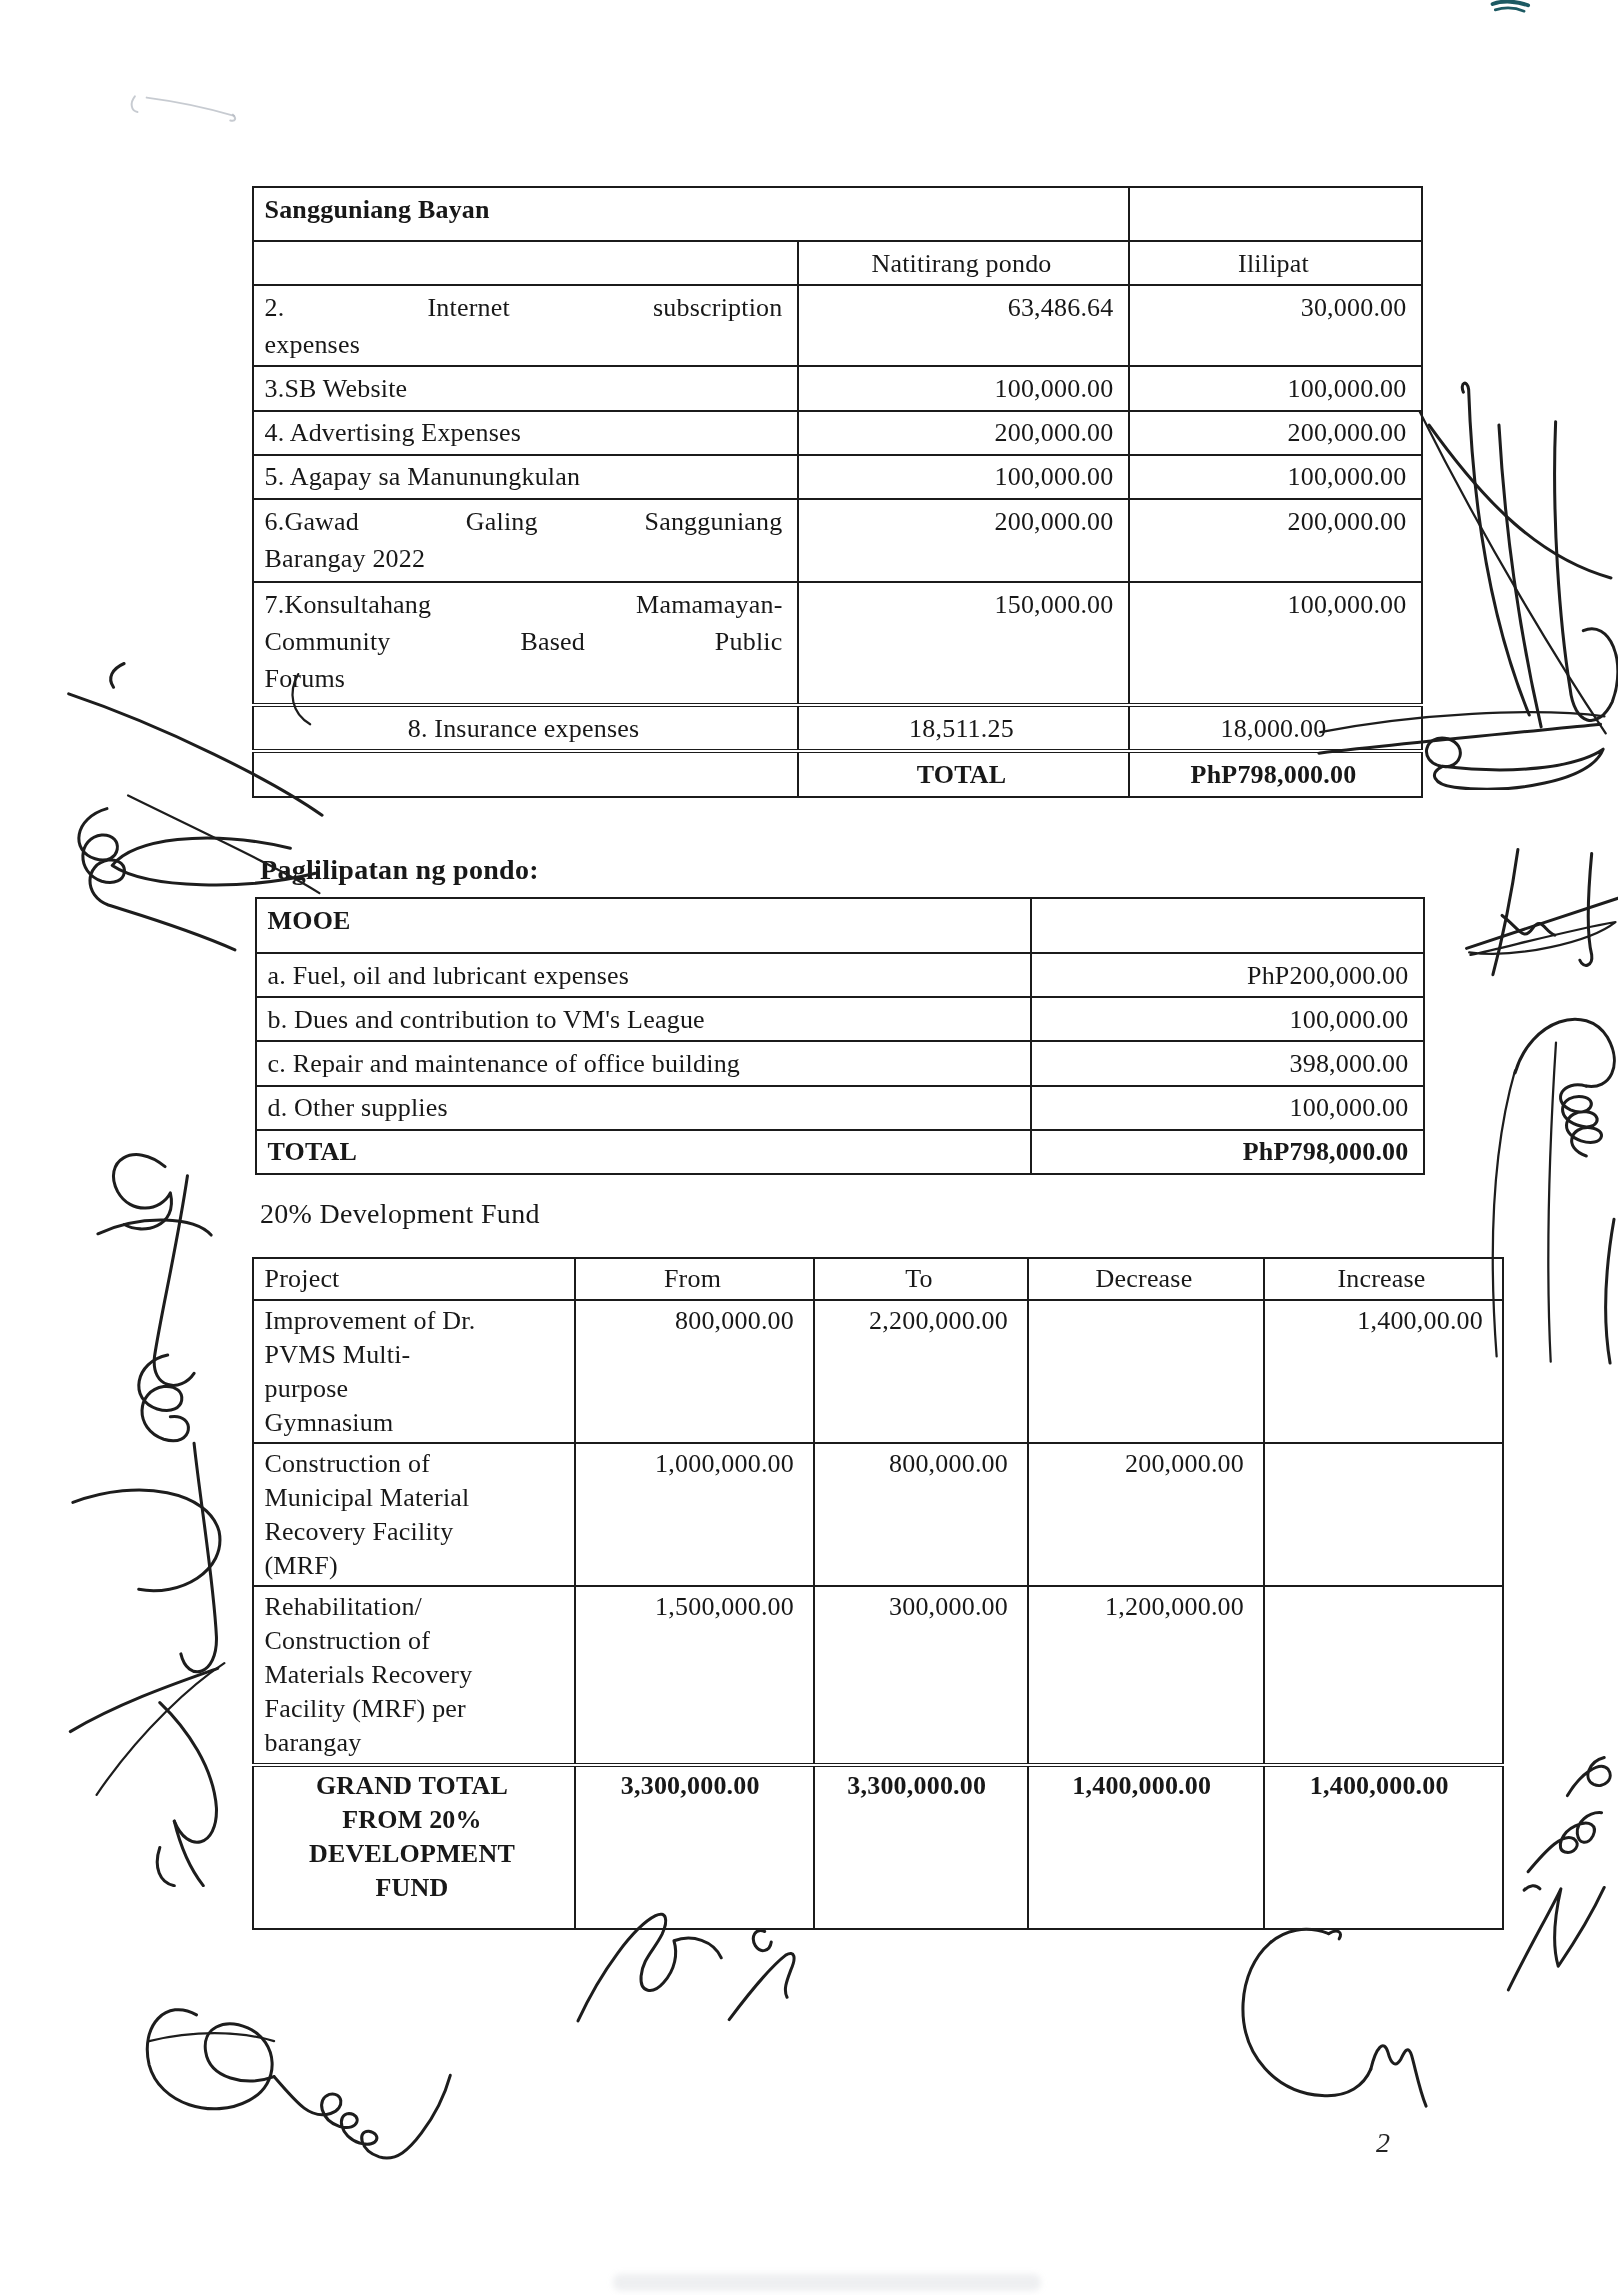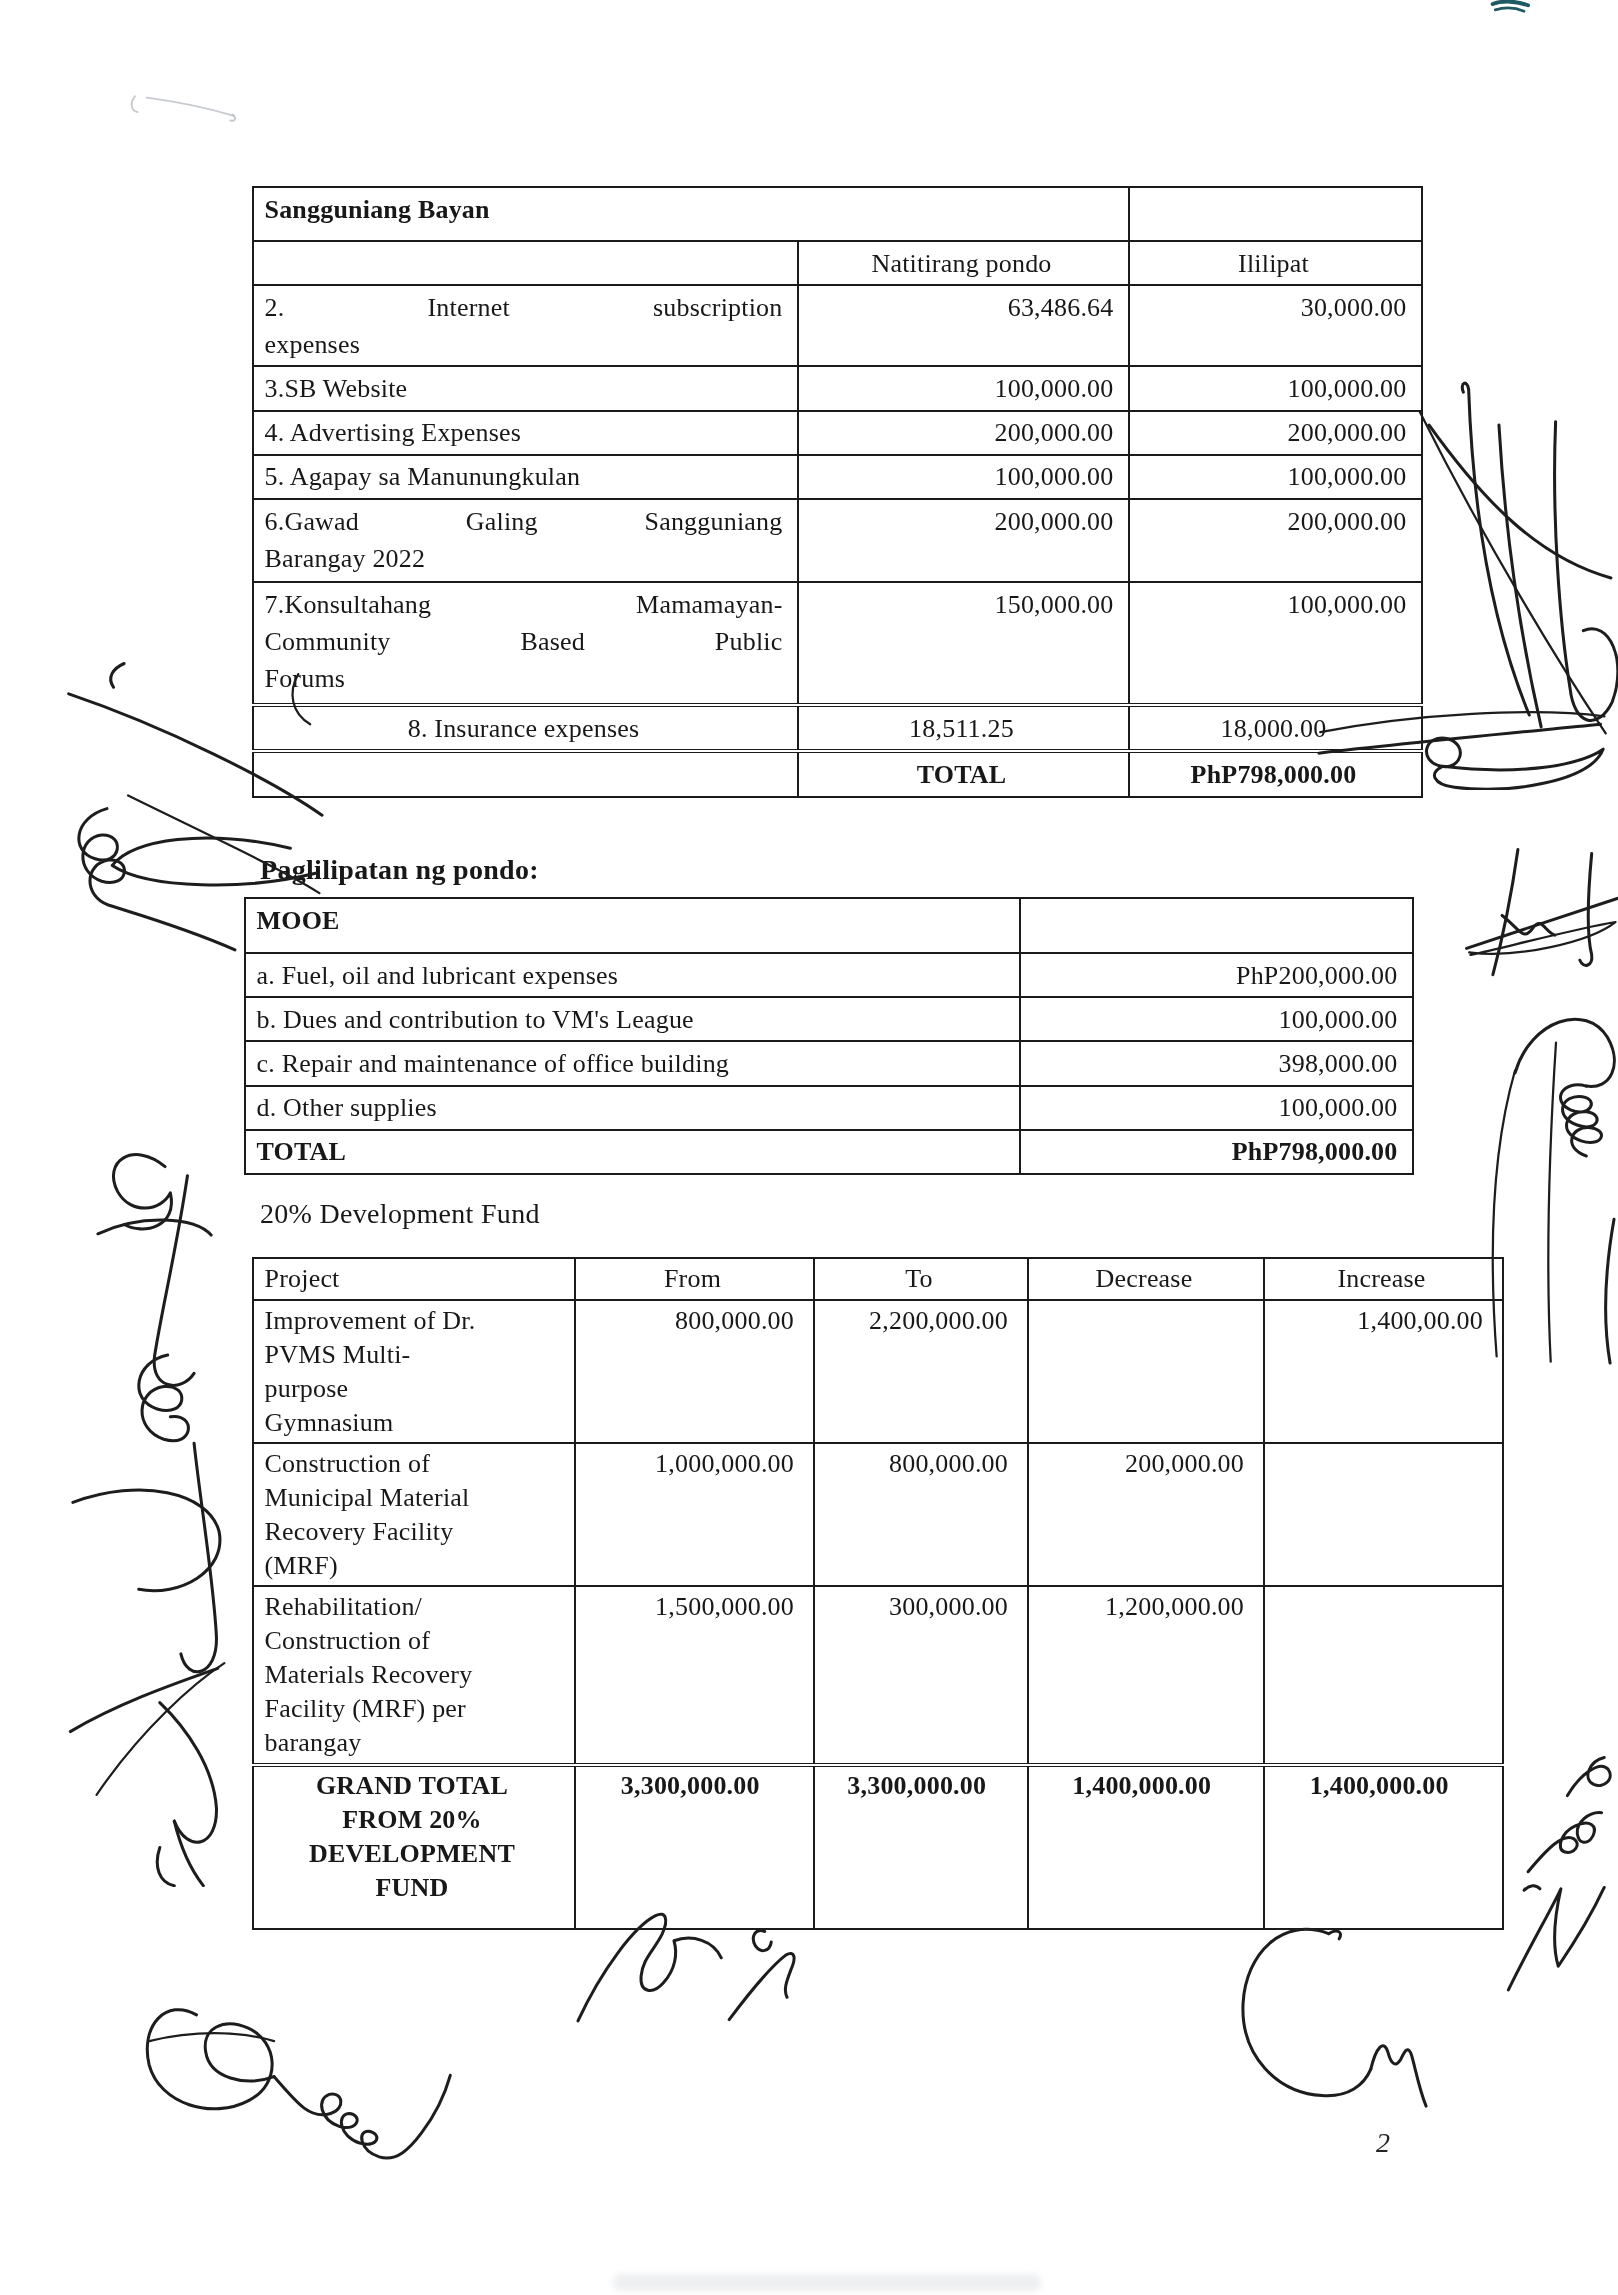--- a/index.html
+++ b/index.html
@@ -140,21 +140,21 @@
   <tr class="dblt" style="height:46px">
     <td></td>
     <td class="bold">TOTAL</td>
     <td class="bold num">PhP798,000.00</td>
   </tr>
 </tbody>
   </table>
 
 <div class="abs heading b" style="left:260px; top:854px;">Paglilipatan ng pondo:</div>
 
-<table class="tbl t2 abs" style="left:244px; top:897px;padding-left:32px;">
+<table class="tbl t2 abs" style="left:255px; top:897px;padding-left:32px;">
   <colgroup>
       <col style="width:775px">
       <col style="width:393px">
     </colgroup>
   <tbody>
       <tr style="height:55px">
     <td class="mooe-cell">MOOE</td>
     <td></td>
   </tr>
   <tr style="height:42px">

